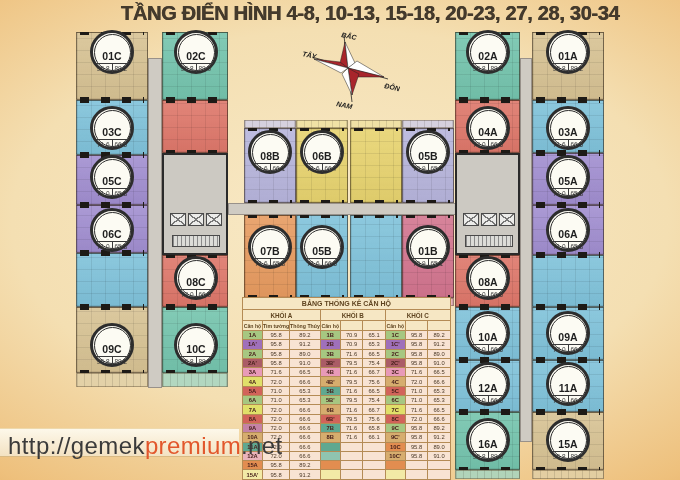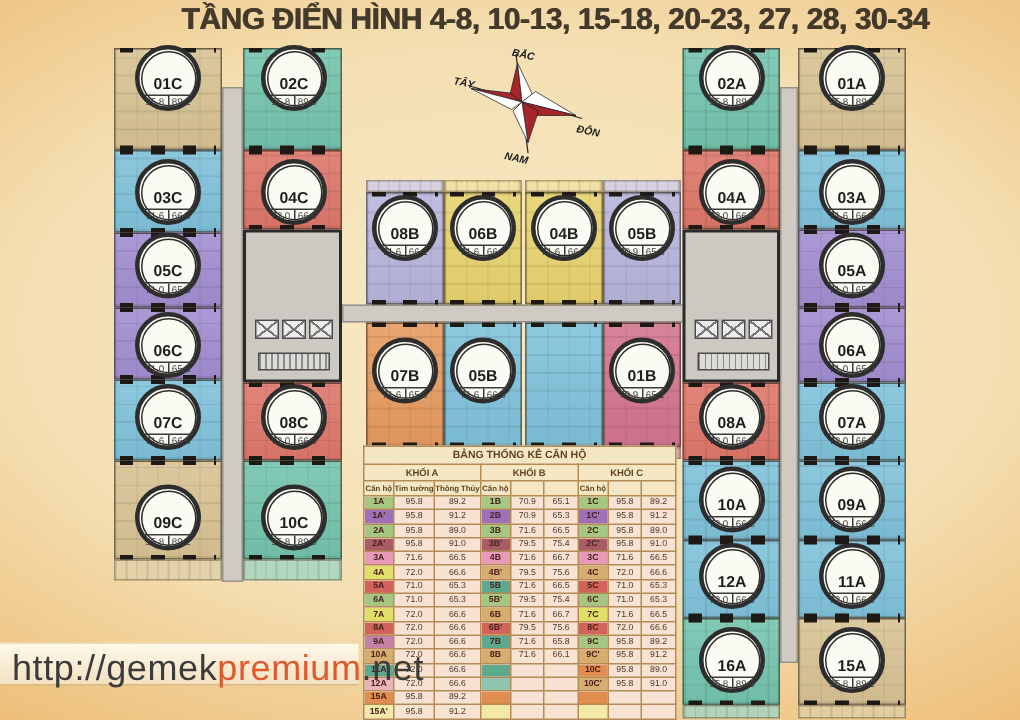--- a/index.html
+++ b/index.html
@@ -362,51 +362,37 @@
     </div>
     <div class="unit c-blue" style="left: 76px; top: 100px; width: 72px; height: 55px;"></div>
     <div class="badge" style="left: 90px; top: 106px;">
       <div class="bname">03C</div>
       <div class="bvals">
         <span class="v1">71.6</span>
         <span class="v2">66.5</span>
       </div>
     </div>
     <div class="unit c-red" style="left: 162px; top: 100px; width: 66px; height: 53px;"></div>
-    <div class="badge" style="left: 174px; top: 106px;">
-      <div class="bname">04C</div>
-      <div class="bvals">
-        <span class="v1">72.0</span>
-        <span class="v2">66.6</span>
-      </div>
-    </div>
     <div class="unit c-purple" style="left: 76px; top: 155px; width: 72px; height: 50px;"></div>
     <div class="badge" style="left: 90px; top: 155px;">
       <div class="bname">05C</div>
       <div class="bvals">
         <span class="v1">71.0</span>
         <span class="v2">65.3</span>
       </div>
     </div>
     <div class="unit c-purple" style="left: 76px; top: 205px; width: 72px; height: 48px;"></div>
     <div class="badge" style="left: 90px; top: 208px;">
       <div class="bname">06C</div>
       <div class="bvals">
         <span class="v1">71.0</span>
         <span class="v2">65.3</span>
       </div>
     </div>
     <div class="unit c-blue" style="left: 76px; top: 253px; width: 72px; height: 54px;"></div>
-    <div class="badge" style="left: 90px; top: 256px;">
-      <div class="bname">07C</div>
-      <div class="bvals">
-        <span class="v1">71.6</span>
-        <span class="v2">66.5</span>
-      </div>
-    </div>
     <div class="unit c-red" style="left: 162px; top: 255px; width: 66px; height: 52px;"></div>
     <div class="badge" style="left: 174px; top: 256px;">
       <div class="bname">08C</div>
       <div class="bvals">
         <span class="v1">72.0</span>
         <span class="v2">66.6</span>
       </div>
     </div>
     <div class="unit c-tan" style="left: 76px; top: 307px; width: 72px; height: 66px;"></div>
     <div class="badge" style="left: 90px; top: 323px;">
@@ -434,27 +420,20 @@
     </div>
     <div class="unit c-yellow" style="left: 296px; top: 128px; width: 52px; height: 75px;"></div>
     <div class="badge" style="left: 300px; top: 130px;">
       <div class="bname">06B</div>
       <div class="bvals">
         <span class="v1">71.6</span>
         <span class="v2">66.7</span>
       </div>
     </div>
     <div class="unit c-yellow" style="left: 350px; top: 128px; width: 52px; height: 75px;"></div>
-    <div class="badge" style="left: 354px; top: 130px;">
-      <div class="bname">04B</div>
-      <div class="bvals">
-        <span class="v1">71.6</span>
-        <span class="v2">66.7</span>
-      </div>
-    </div>
     <div class="unit c-lavender" style="left: 402px; top: 128px; width: 52px; height: 75px;"></div>
     <div class="badge" style="left: 406px; top: 130px;">
       <div class="bname">05B</div>
       <div class="bvals">
         <span class="v1">70.9</span>
         <span class="v2">65.3</span>
       </div>
     </div>
     <div class="unit c-orange" style="left: 244px; top: 215px; width: 52px; height: 83px;"></div>
     <div class="badge" style="left: 248px; top: 225px;">
@@ -531,27 +510,20 @@
     </div>
     <div class="unit c-red" style="left: 455px; top: 255px; width: 65px; height: 52px;"></div>
     <div class="badge" style="left: 466px; top: 256px;">
       <div class="bname">08A</div>
       <div class="bvals">
         <span class="v1">72.0</span>
         <span class="v2">66.6</span>
       </div>
     </div>
     <div class="unit c-blue" style="left: 532px; top: 255px; width: 72px; height: 52px;"></div>
-    <div class="badge" style="left: 546px; top: 256px;">
-      <div class="bname">07A</div>
-      <div class="bvals">
-        <span class="v1">72.0</span>
-        <span class="v2">66.6</span>
-      </div>
-    </div>
     <div class="unit c-blue" style="left: 455px; top: 307px; width: 65px; height: 53px;"></div>
     <div class="badge" style="left: 466px; top: 311px;">
       <div class="bname">10A</div>
       <div class="bvals">
         <span class="v1">72.0</span>
         <span class="v2">66.6</span>
       </div>
     </div>
     <div class="unit c-blue" style="left: 532px; top: 307px; width: 72px; height: 53px;"></div>
     <div class="badge" style="left: 546px; top: 311px;">

